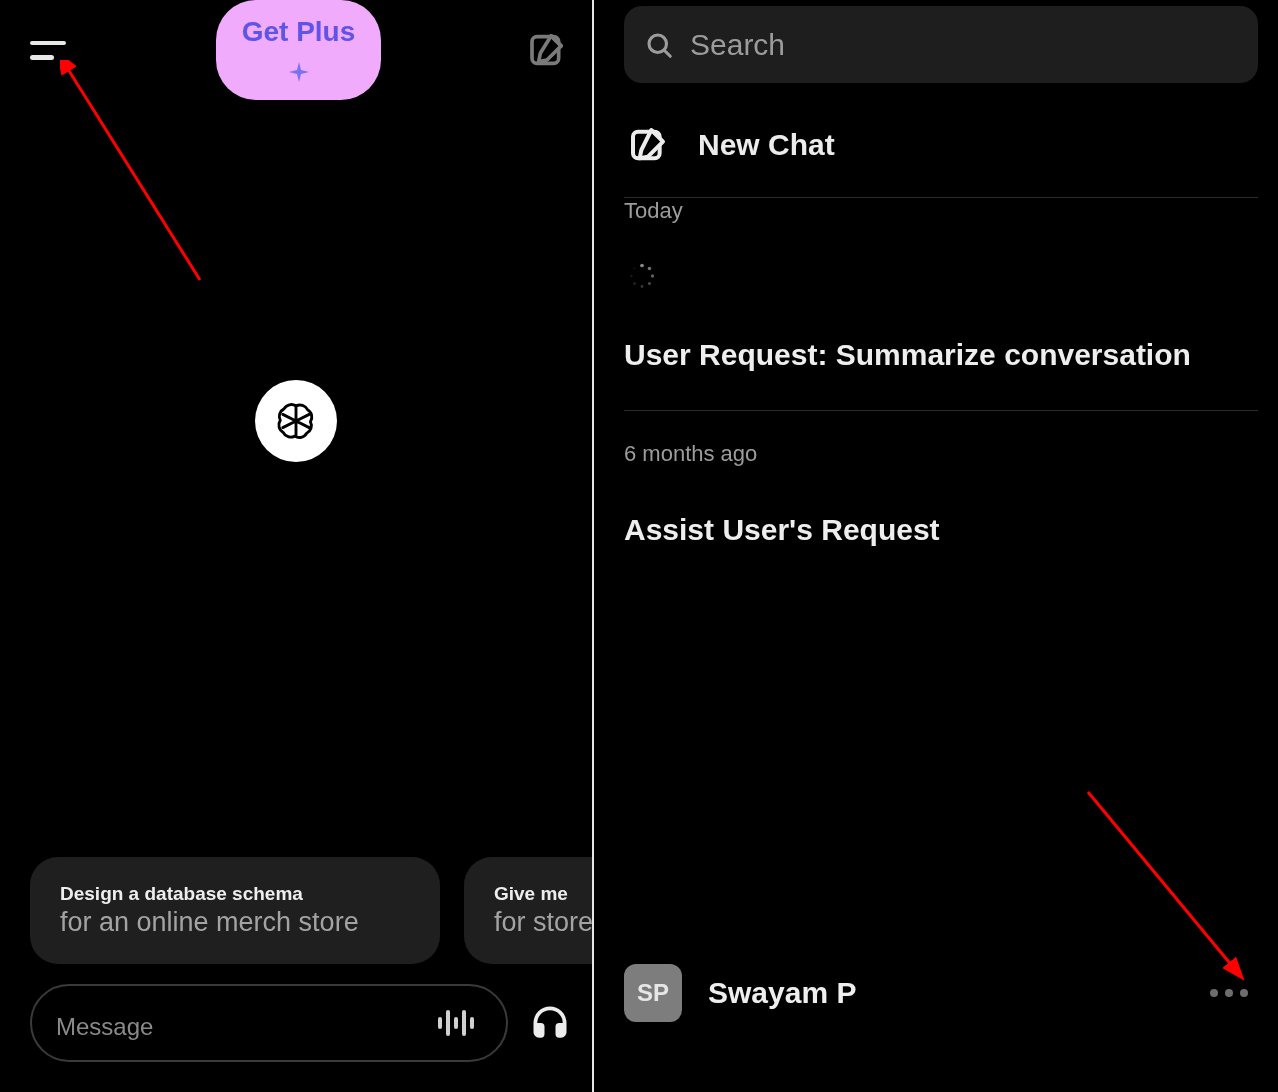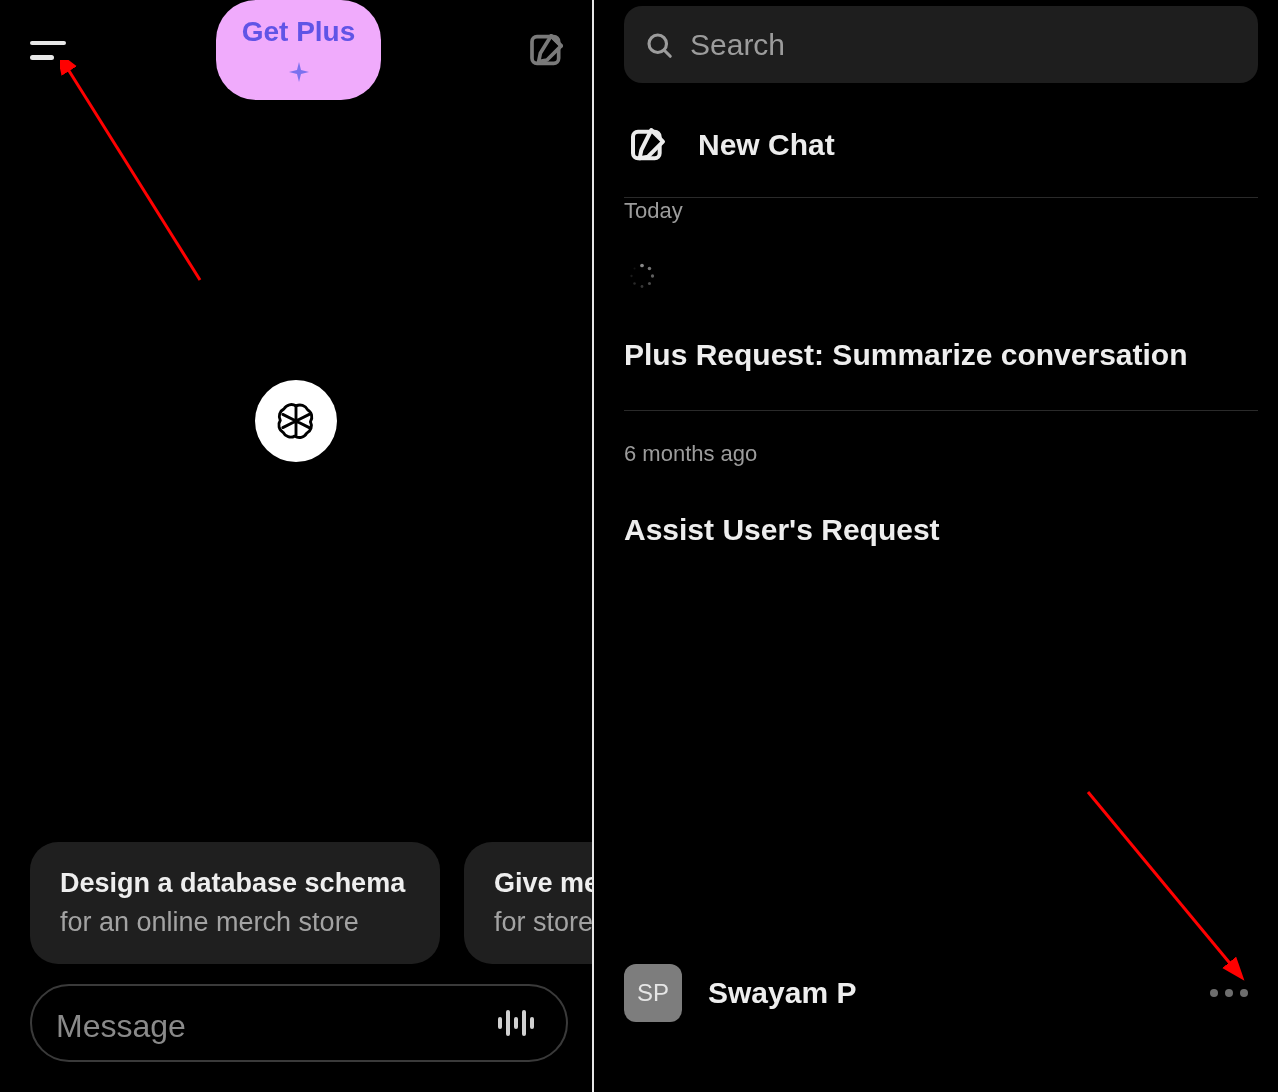--- a/index.html
+++ b/index.html
@@ -100,21 +100,21 @@
     }
     .suggestion-card {
       background: #1f1f1f;
       border-radius: 28px;
       padding: 26px 30px;
       cursor: pointer;
       flex-shrink: 0;
     }
     .suggestion-card.card0 { width: 410px; }
     .suggestion-card.card1 { width: 200px; }
-    .suggestion-card .title { font-size: 27px; font-weight: 700; color: #eee; margin-bottom: 8px; }
+    .suggestion-card .title { font-size: 19px; font-weight: 700; color: #eee; margin-bottom: 2px; }
     .suggestion-card .subtitle { font-size: 27px; color: #a3a3a3; white-space: nowrap; }
 
     .composer-row {
       display: flex;
       align-items: center;
       gap: 20px;
       padding: 0 20px 30px 30px;
     }
     .composer {
       flex: 1;
@@ -126,21 +126,21 @@
       padding: 0 24px;
       gap: 14px;
       cursor: text;
     }
     .composer input {
       flex: 1;
       background: transparent;
       border: none;
       outline: none;
       color: #eee;
-      font-size: 32px;
+      font-size: 24px;
       margin-top: 7px;
     }
     .composer input::placeholder { color: #8a8a8a; }
     .voice-bars {
       display: flex;
       align-items: center;
       gap: 4px;
       cursor: pointer;
       padding: 8px;
     }
@@ -251,21 +251,21 @@
     .avatar {
       width: 58px;
       height: 58px;
       border-radius: 12px;
       background: #7d7d7d;
       color: #e6e6e6;
       display: flex;
       align-items: center;
       justify-content: center;
       font-size: 24px;
-      font-weight: 400;
+      font-weight: 700;
     }
     .profile-name {
       flex: 1;
       font-size: 30px;
       font-weight: 700;
       color: #eee;
     }
     .more-dots {
       display: flex;
       gap: 7px;
@@ -390,21 +390,21 @@
         <circle cx="21" cy="12" r="1.4" opacity=".7"></circle>
         <circle cx="18.4" cy="18.4" r="1.3" opacity=".55"></circle>
         <circle cx="12" cy="21" r="1.2" opacity=".4"></circle>
         <circle cx="5.6" cy="18.4" r="1.1" opacity=".3"></circle>
         <circle cx="3" cy="12" r="1.0" opacity=".2"></circle>
         <circle cx="5.6" cy="5.6" r="0.9" opacity=".15"></circle>
       </g>
     </svg>
   </div>
   <div class="chat-item">
-    <span>Plus Request: Summarize conversation</span>
+    <span>User Request: Summarize conversation</span>
   </div>
 
   <div class="sep"></div>
 
   <div class="section-label">6 months ago</div>
   <div class="chat-item">
     <span>Assist User's Request</span>
   </div>
 
   <div class="profile-row">

